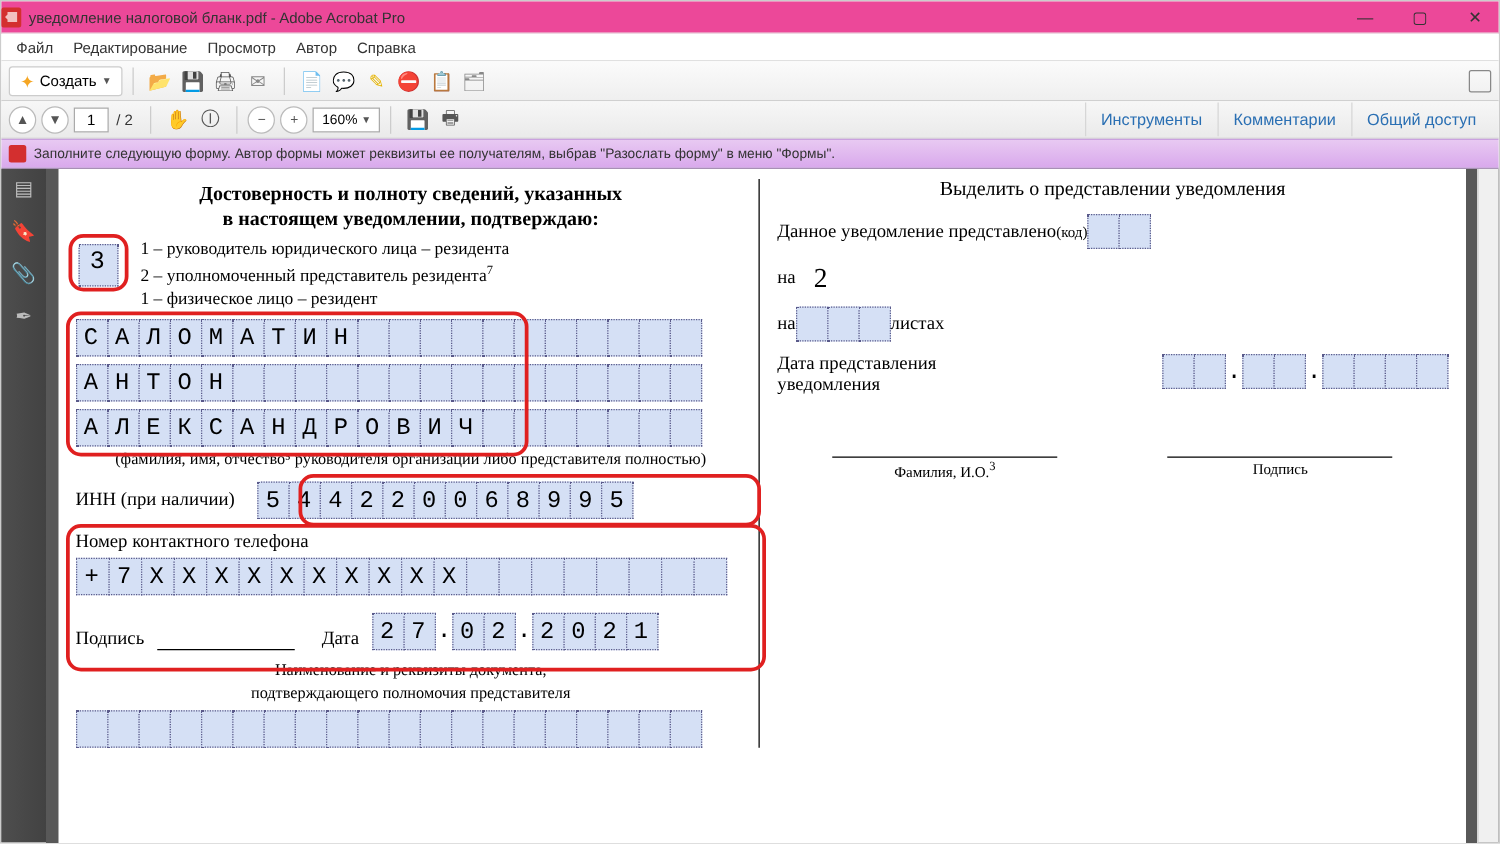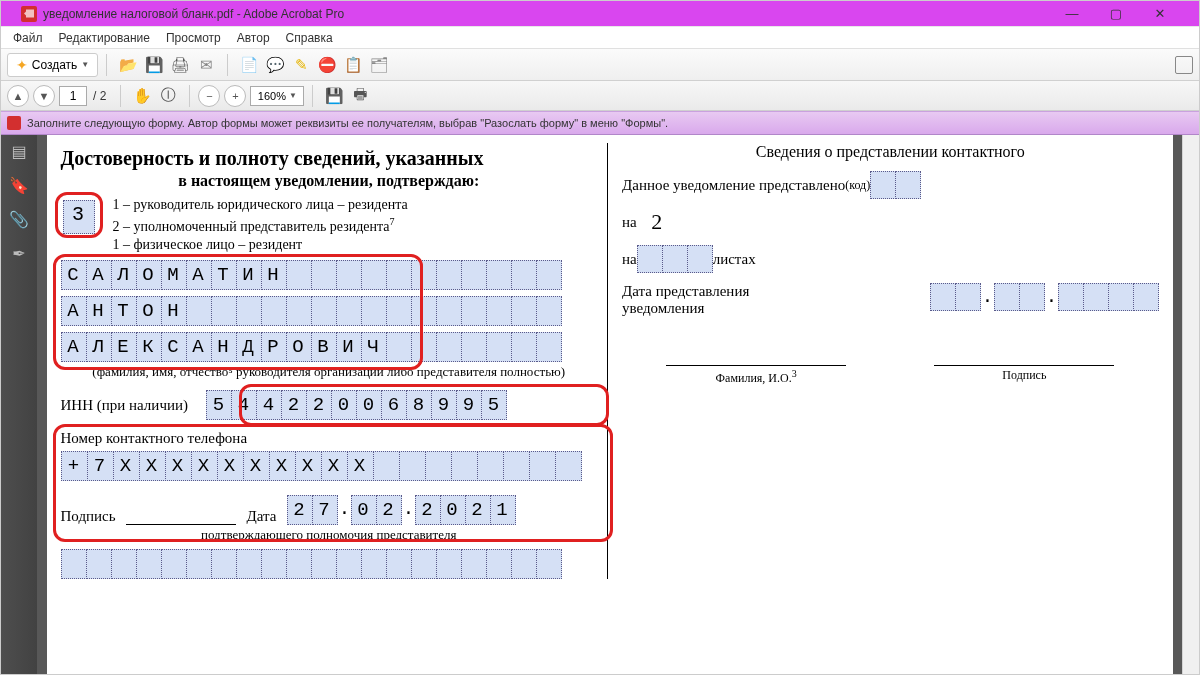--- a/index.html
+++ b/index.html
@@ -1,20 +1,20 @@
 <!DOCTYPE html>
 <html><head>
 <meta charset="utf-8">
 <style>
   * { box-sizing: border-box; }
   html, body { margin:0; padding:0; font-family: "Segoe UI", Tahoma, sans-serif; font-size:13px; color:#000; background:#fff; }
   .window { width:1200px; height:675px; display:flex; flex-direction:column; border:1px solid #ccc; overflow:hidden; position:relative; }
 
   
-  .titlebar { height:26px; background:#d946ef; display:flex; align-items:center; padding:0 20px; border-bottom:1px solid #e8e8e8; }
+  .titlebar { height:26px; background:#ec4899; display:flex; align-items:center; padding:0 0; border-bottom:1px solid #e8e8e8; }
   .titlebar .app-icon { width:16px; height:16px; background:#d32f2f; border-radius:2px; margin-right:6px; position:relative; }
   .titlebar .app-icon::after { content:""; position:absolute; inset:3px; background:#fff; clip-path: polygon(20% 10%,100% 10%,100% 90%,20% 90%,20% 70%,0 50%,20% 30%); opacity:0.7; }
   .titlebar .title { font-size:12px; color:#333; flex:1; }
   .win-controls { display:flex; gap:18px; padding-right:6px; }
   .win-btn { width:26px; height:20px; display:flex; align-items:center; justify-content:center; font-size:13px; color:#333; }
 
   
   .menubar { height:22px; background:#fff; display:flex; align-items:center; padding-left:4px; border-bottom:1px solid #e0e0e0; font-size:12px; color:#333; }
   .menubar span { padding:2px 8px; }
 
@@ -47,21 +47,21 @@
   .workspace { flex:1; display:flex; background:#565656; overflow:hidden; }
   .leftpanel { width:36px; background:linear-gradient(to right,#4e4e4e,#424242); display:flex; flex-direction:column; align-items:center; padding-top:6px; gap:14px; }
   .lp-icon { width:20px; height:20px; color:#bcbcbc; font-size:16px; display:flex; align-items:center; justify-content:center; }
 
   .docwrap { flex:1; overflow:auto; background:#585858; display:flex; justify-content:center; }
   .page { width:1126px; min-height:560px; background:#fff; margin:0; padding:8px 14px 20px 14px; font-family: "Times New Roman", serif; color:#000; position:relative; }
 
   .columns { display:flex; gap:14px; }
   .col { flex:1; }
   .col.left { border-right:1.5px solid #000; padding-right:10px; }
-  .col h3 { font-weight:bold; font-size:20px; margin:4px 0 2px 0; }
+  .col h3 { text-align:center; font-weight:bold; font-size:16px; margin:4px 0 2px 0; }
   .col .sub { text-align:center; font-size:16px; margin-bottom:6px; }
 
   .legend { font-size:14px; line-height:1.35; margin-left:52px; }
   .legend sup { font-size:10px; }
 
   .cellrow { display:flex; gap:0; }
 
   .cell, .mcell {
     width:26px; height:30px;
     text-align:center;
@@ -151,20 +151,25 @@
     <span class="ticon" style="color:#555">Ⓘ</span>
     <div class="tbsep"></div>
     <div class="navbtn">−</div>
     <div class="navbtn">+</div>
     <div class="zoombox">
       <span>160%</span>&nbsp;<span style="font-size:8px;color:#555">▼</span>
     </div>
     <div class="tbsep"></div>
     <span class="ticon" style="color:#555">💾</span>
     <span class="ticon" style="color:#555">🖶</span>
+    <div class="rtabs">
+      <div class="rtab">Инструменты</div>
+      <div class="rtab">Комментарии</div>
+      <div class="rtab">Общий доступ</div>
+    </div>
   </div>
 
   <div class="notice">
     <div class="nicon"></div>
     <span>Заполните следующую форму. Автор формы может реквизиты ее получателям, выбрав "Разослать форму" в меню "Формы".</span>
     <div class="spacer"></div>
   </div>
 
   <div class="workspace">
     <div class="leftpanel">
@@ -307,37 +312,38 @@
                   <div class="cell phonecell"></div>
                   <div class="cell phonecell"></div>
                   <div class="cell phonecell"></div>
                   <div class="cell phonecell"></div>
                   <div class="cell phonecell"></div>
                 </div>
 
               <div style="display:flex; align-items:flex-end; gap:10px; margin-top:14px;">
                 <span class="label">Подпись</span>
                 <span class="sig-line"></span>
-                <span class="label" style="margin-left:1px">Дата</span>
+                <span class="label" style="margin-left:12px">Дата</span>
                 <div class="cellrow daterow" id="daterow">
                     <div class="cell">2</div>
                     <div class="cell">7</div>
                     <div class="dot">.</div>
                     <div class="cell">0</div>
                     <div class="cell">2</div>
                     <div class="dot">.</div>
                     <div class="cell">2</div>
                     <div class="cell">0</div>
                     <div class="cell">2</div>
                     <div class="cell">1</div>
                   </div>
               </div>
               <div class="redbox" style="left:-8px; top:-6px; width:560px; height:118px;"></div>
             </div>
 
+            <div class="field-note" style="margin-top:8px">Наименование и реквизиты документа,</div>
             <div class="field-note">подтверждающего полномочия представителя</div>
 
             <div class="cellrow" id="docreq" style="margin-top:6px">
                 <div class="cell"></div>
                 <div class="cell"></div>
                 <div class="cell"></div>
                 <div class="cell"></div>
                 <div class="cell"></div>
                 <div class="cell"></div>
                 <div class="cell"></div>
@@ -351,21 +357,21 @@
                 <div class="cell"></div>
                 <div class="cell"></div>
                 <div class="cell"></div>
                 <div class="cell"></div>
                 <div class="cell"></div>
                 <div class="cell"></div>
               </div>
           </div>
 
           <div class="col">
-            <div class="sub">Сведения о представлении контактного</div>
+            <div class="sub">Выделить о представлении уведомления</div>
 
             <div class="rt-row">
               <span>Данное уведомление представлено</span>
               <span style="font-size:12px">(код)</span>
               <div class="cellrow">
                 <div class="mcell"></div>
                   <div class="mcell"></div>
               </div>
             </div>
 

